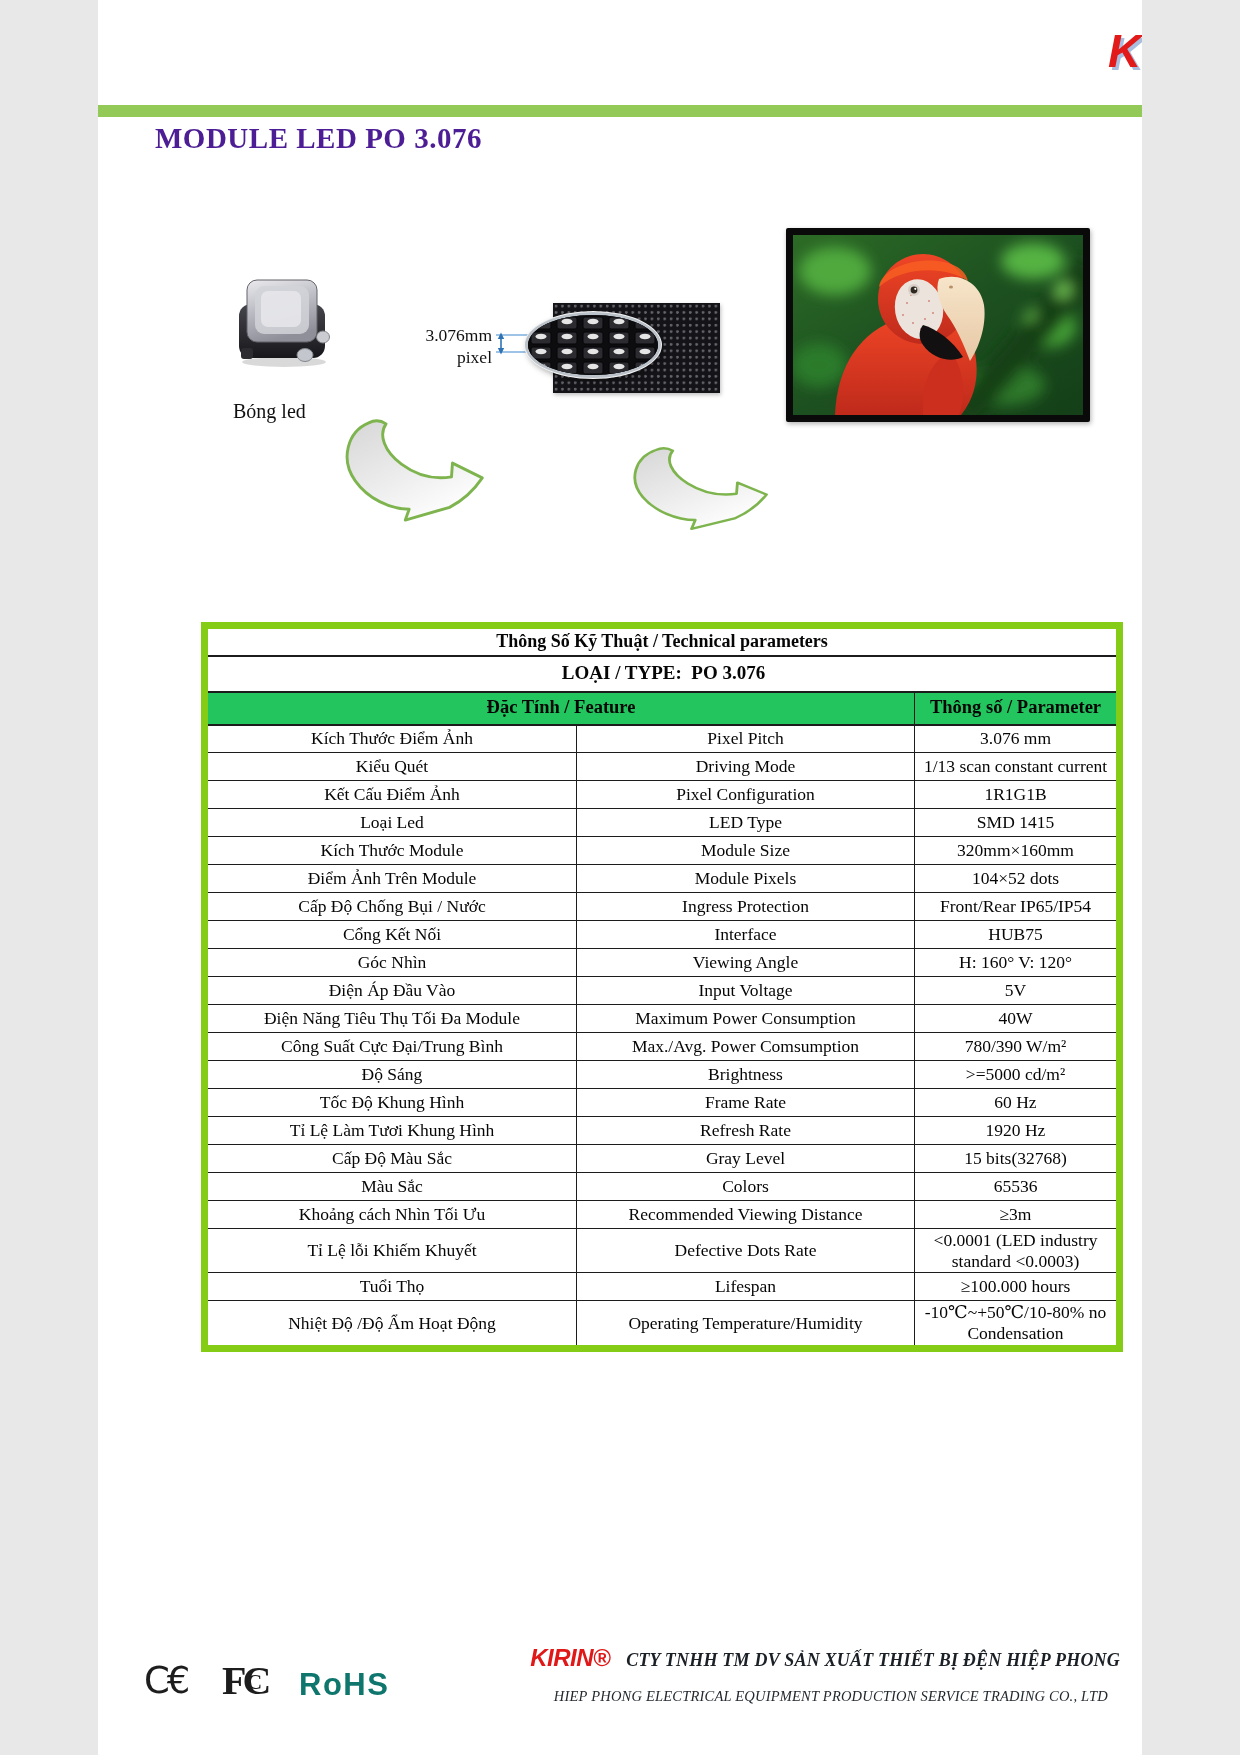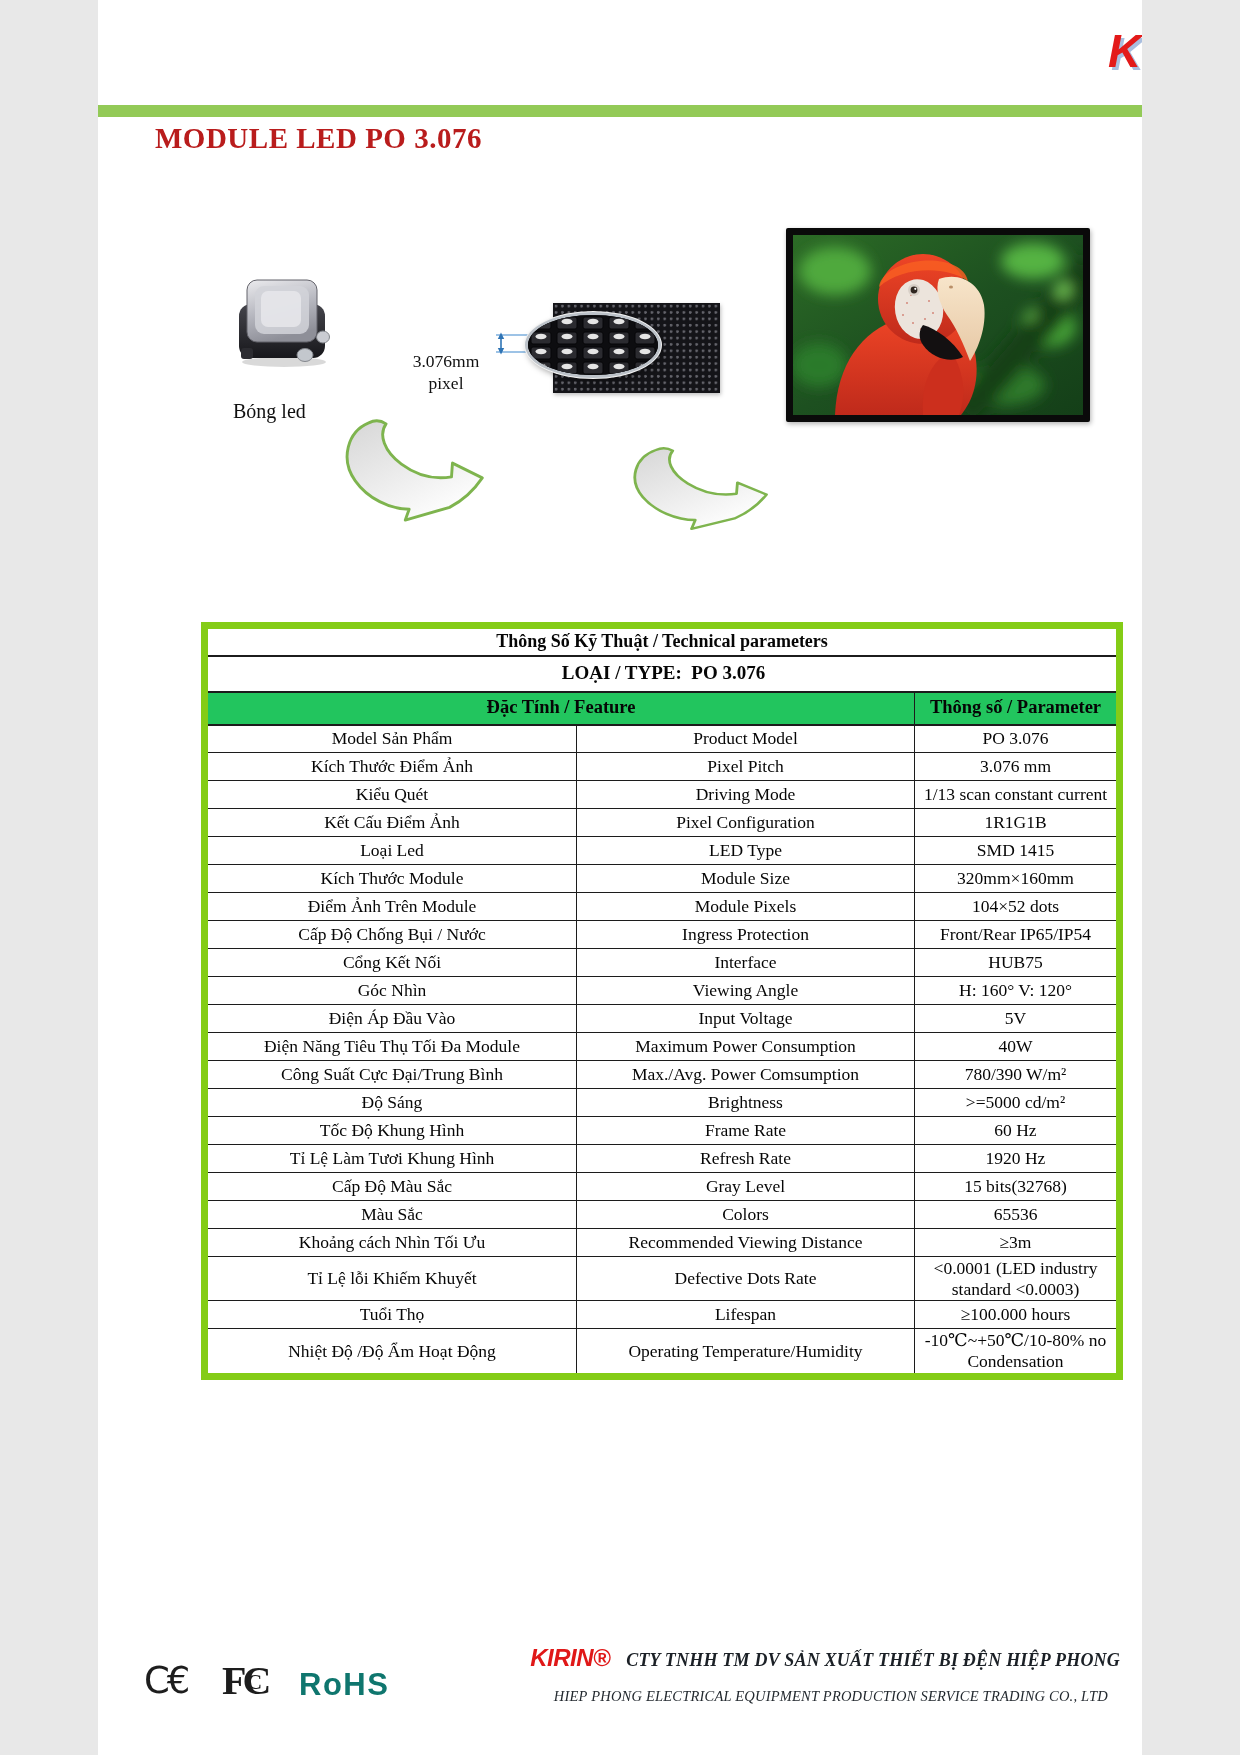--- a/index.html
+++ b/index.html
@@ -15,26 +15,26 @@
     font-family:"Liberation Sans","DejaVu Sans",sans-serif;
     font-style:italic; font-weight:bold; font-size:46px; letter-spacing:0px;
     color:#e31a1a; text-shadow:3px 3px 0 #a9bedf; white-space:nowrap;
   }
   .logo .reg {
     font-size:21px; vertical-align:28px; margin-left:1px;
   }
   .green-bar { position:absolute; left:0; top:105px; width:1240px; height:12px; background:#93ca57; }
   .page-title {
     position:absolute; left:57px; top:122px;
-    font-size:29px; font-weight:bold; color:#b91c1c; letter-spacing:0.5px;
+    font-size:29px; font-weight:bold; color:#4c1d95; letter-spacing:0.5px;
   }
   
   .chip { position:absolute; left:133px; top:274px; width:106px; height:94px; }
   .bong-led { position:absolute; left:135px; top:400px; font-size:20px; color:#101010; }
-  .pixel-label { position:absolute; left:302px; top:351px; width:92px; text-align:center; font-size:17.5px; line-height:1.25; color:#101010; }
+  .pixel-label { position:absolute; left:302px; top:325px; width:92px; text-align:right; font-size:17.5px; line-height:1.25; color:#101010; }
   .measure { position:absolute; left:394px; top:330px; width:42px; height:28px; }
   .module {
     position:absolute; left:455px; top:303px; width:167px; height:90px;
     background-color:#141418;
     background-image: radial-gradient(circle at 3px 3px, #63636a 1.1px, rgba(0,0,0,0) 1.7px);
     background-size:6.4px 6.4px;
     box-shadow:1px 2px 4px rgba(0,0,0,0.25);
   }
   .oval {
     position:absolute; left:427px; top:312px; width:136px; height:66px;
@@ -255,25 +255,20 @@
         <tr class="t-type">
             <td colspan="3" class="ws-pre">LOẠI / TYPE:  PO 3.076</td>
           </tr>
         <tr class="t-head">
           <td colspan="2">Đặc Tính / Feature</td>
           <td>Thông số / Parameter</td>
         </tr>
       </tbody>
       <tbody>
 
-          <tr>
-            <td>Model Sản Phẩm</td>
-            <td>Product Model</td>
-            <td>PO 3.076</td>
-          </tr>
 
           <tr>
             <td>Kích Thước Điểm Ảnh</td>
             <td>Pixel Pitch</td>
             <td>3.076 mm</td>
           </tr>
 
           <tr>
             <td>Kiểu Quét</td>
             <td>Driving Mode</td>

